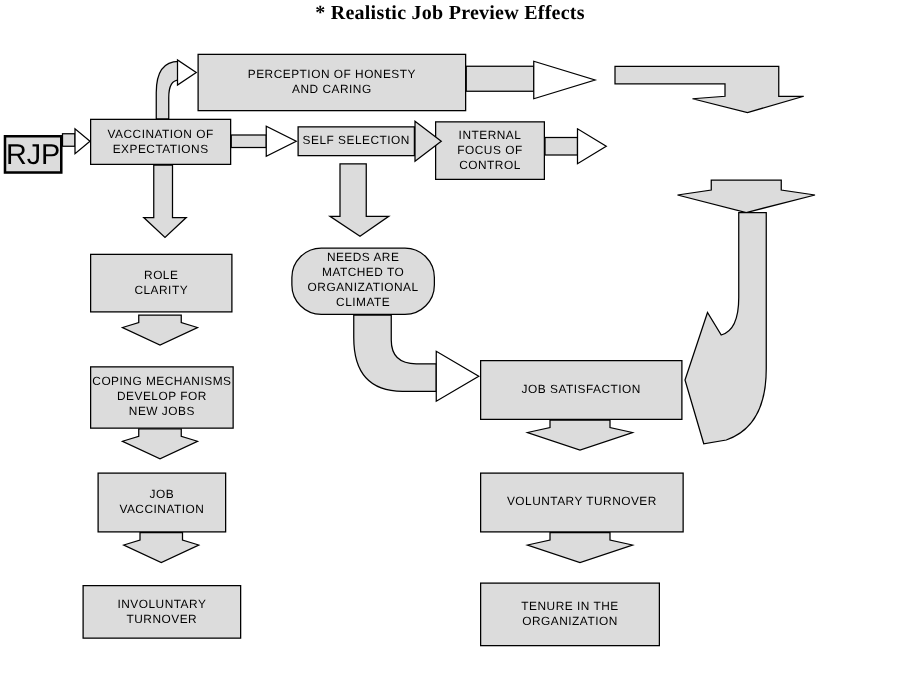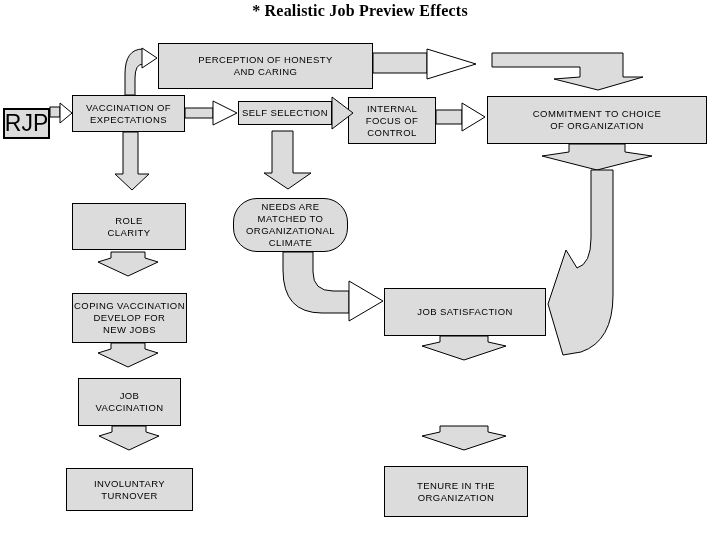--- a/index.html
+++ b/index.html
@@ -24,36 +24,35 @@
 
   <div class="box rjp" style="left:3px;top:97px;width:47px;height:31px;">RJP</div>
   <div class="box" style="left:72px;top:95px;width:113px;height:37px;">VACCINATION OF
 EXPECTATIONS</div>
   <div class="box" style="left:158px;top:43px;width:215px;height:46px;">PERCEPTION OF HONESTY
 AND CARING</div>
   <div class="box" style="left:238px;top:101px;width:94px;height:24px;">SELF SELECTION</div>
   <div class="box" style="left:348px;top:97px;width:88px;height:47px;">INTERNAL
 FOCUS OF
 CONTROL</div>
-  <div class="box" style="left:487px;top:96px;width:220px;height:48px;">COMMITMENT TO CHOICE
-OF ORGANIZATION</div>
   <div class="box" style="left:72px;top:203px;width:114px;height:47px;">ROLE
 CLARITY</div>
   <div class="box" style="left:233px;top:198px;width:115px;height:54px;border-radius:24px;">NEEDS ARE
 MATCHED TO
 ORGANIZATIONAL
 CLIMATE</div>
-  <div class="box" style="left:72px;top:293px;width:115px;height:50px;">COPING VACCINATION
+  <div class="box" style="left:72px;top:293px;width:115px;height:50px;">COPING MECHANISMS
 DEVELOP FOR
 NEW JOBS</div>
   <div class="box" style="left:78px;top:378px;width:103px;height:48px;">JOB
 VACCINATION</div>
   <div class="box" style="left:66px;top:468px;width:127px;height:43px;">INVOLUNTARY
 TURNOVER</div>
   <div class="box" style="left:384px;top:288px;width:162px;height:48px;">JOB SATISFACTION</div>
+  <div class="box" style="left:384px;top:378px;width:163px;height:48px;">VOLUNTARY TURNOVER</div>
   <div class="box" style="left:384px;top:466px;width:144px;height:51px;">TENURE IN THE
 ORGANIZATION</div>
 
   <svg id="arrow-layer" width="720" height="540" viewBox="0 0 720 540">
 
     <g>
       <rect class="arr-gray" x="50" y="107" width="10" height="10"></rect>
       <polygon class="arr-white" points="60,103 60,123 72,113"></polygon>
     </g>
 

